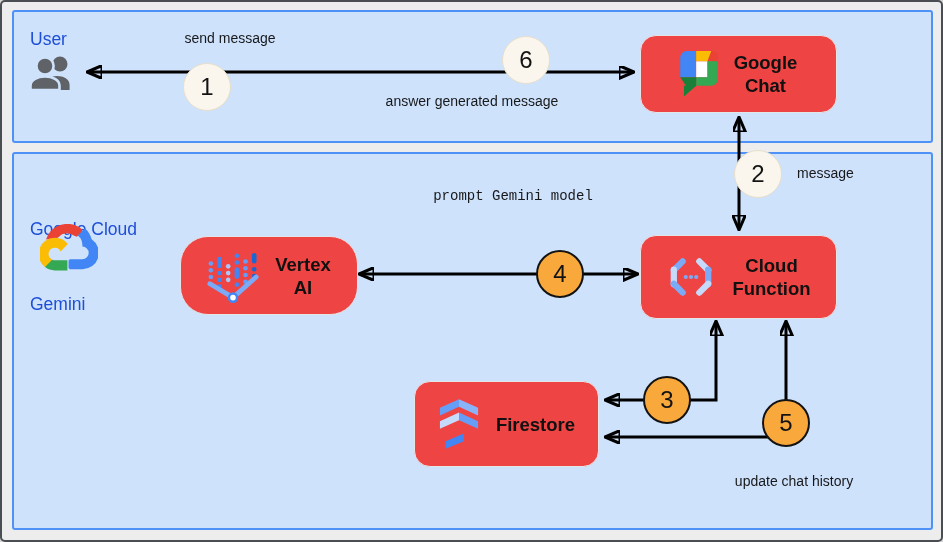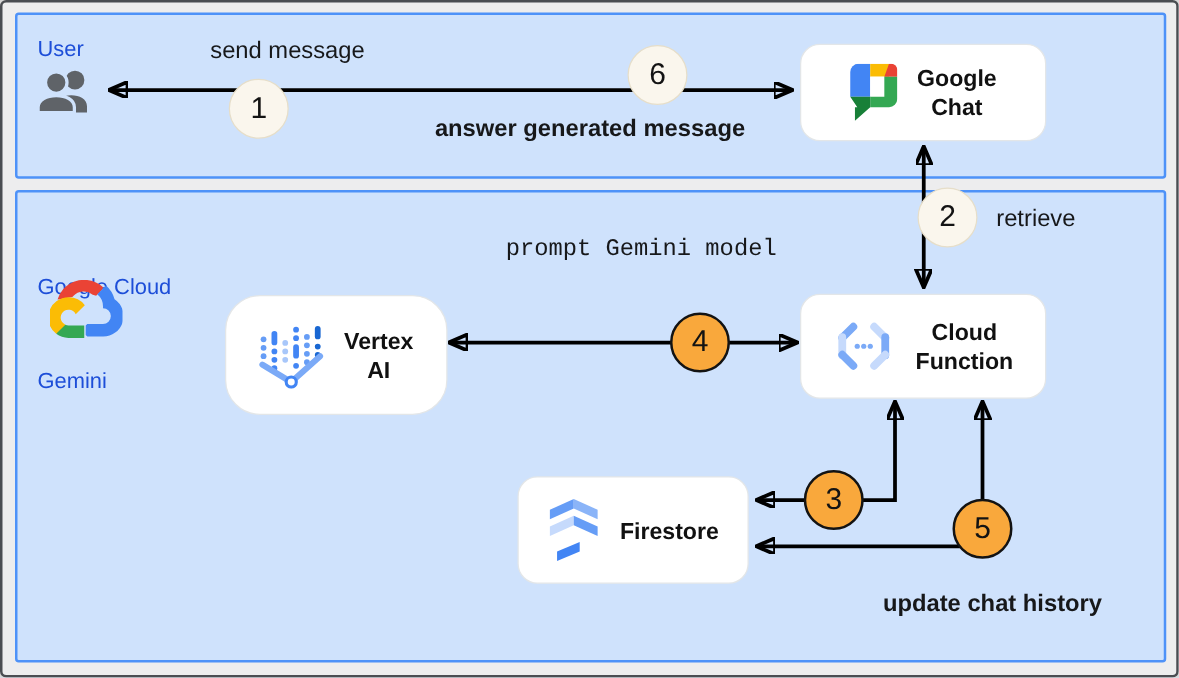--- a/index.html
+++ b/index.html
@@ -13,35 +13,35 @@
     background:#cfe2fc;border:2px solid #4e92f8;border-radius:3px;
     box-sizing:border-box;
   }
   .zone-user{top:8px;height:133px;}
   .zone-cloud{top:150px;height:378px;}
   .zone-label{
     position:absolute;font-size:17.5px;font-weight:400;color:#1d4ed8;
     line-height:25px;white-space:pre;
   }
   .node{
-    position:absolute;background:#ffffff;border:1px solid #e3e6e8;border-radius:16px;
+    position:absolute;background:#ef4444;border:1px solid #e3e6e8;border-radius:16px;
     display:flex;align-items:center;justify-content:center;gap:16px;
     box-sizing:border-box;
   }
   .node-label{font-size:18.5px;font-weight:700;line-height:23px;text-align:center;color:#111;}
   .badge{
     position:absolute;width:48px;height:48px;border-radius:50%;
     display:flex;align-items:center;justify-content:center;
     font-size:24px;color:#131313;box-sizing:border-box;
   }
   .badge-cream{background:#faf6ed;border:1px solid #e6dec9;}
   .badge-orange{background:#f9a83c;border:2.5px solid #131313;}
-  .elabel{position:absolute;font-size:19px;text-align:center;color:#17181a;white-space:nowrap;}
+  .elabel{position:absolute;font-size:14px;text-align:center;color:#17181a;white-space:nowrap;}
   .w500{font-weight:500;}
-  .w700{font-weight:700;text-align:center;}
+  .w700{font-weight:400;text-align:center;}
   .arrows{position:absolute;left:0;top:0;width:939px;height:538px;pointer-events:none;}
   .arrows path{stroke:#000;stroke-width:3;fill:none;}
   .icon{display:flex;align-items:center;justify-content:center;}
 </style>
 </head>
 <body>
 
 <div class="canvas">
 
   <div class="zone zone-user"></div>
@@ -96,37 +96,37 @@
   <div class="badge badge-cream" style="left:181px;top:61px;">
       <span>1</span>
     </div>
   <div class="badge badge-cream" style="left:500px;top:34px;">
       <span>6</span>
     </div>
 
   <div class="badge badge-cream" style="left:732px;top:148px;">
       <span>2</span>
     </div>
-  <div class="elabel w500" style="left:795px;top:163px;">retrieve</div>
+  <div class="elabel w500" style="left:795px;top:163px;">message</div>
 
   <div class="zone-label" style="left:28px;top:165px;">
     <div>Google Cloud</div>
     <div>Gemini</div>
   </div>
 
   <span class="icon" style="position:absolute;left:38px;top:222px;">
     <svg width="58" height="47" viewBox="0 0 24 19.4">
       <path fill="#ea4335" d="M15.27 5.23l2.08-2.08.15-.88C13.71-1.16 7.69-.77 4.29 3.1a8.46 8.46 0 0 0-1.8 3.34l.75-.11 4.16-.69.32-.33a4.7 4.7 0 0 1 6.42-.49l1.13.41z"></path>
       <path fill="#4285f4" d="M21.38 6.32a9.36 9.36 0 0 0-2.82-4.55l-2.92 2.92a5.19 5.19 0 0 1 1.9 4.11v.52a2.6 2.6 0 0 1 0 5.2h-5.2l-.52.53v3.12l.52.52h5.2a6.76 6.76 0 0 0 3.84-12.37z"></path>
       <path fill="#34a853" d="M6.14 19.17h5.2v-4.16h-5.2a2.53 2.53 0 0 1-1.07-.24l-.75.23-2.09 2.08-.18.73a6.7 6.7 0 0 0 4.09 1.36z"></path>
       <path fill="#fbbc05" d="M6.14 5.69a6.74 6.74 0 0 0-4.09 12.09l3.02-3.02a2.6 2.6 0 1 1 3.44-3.44l3.02-3.02a6.74 6.74 0 0 0-5.39-2.61z"></path>
     </svg>
   </span>
 
-  <div class="node" style="left:178px;top:234px;width:178px;height:96px;border-radius:28px;">
+  <div class="node" style="left:178px;top:234px;width:178px;height:79px;border-radius:28px;">
     <span class="icon">
       <svg width="52" height="54" viewBox="0 0 54 56">
         <g fill="#669df6">
           <circle cx="4" cy="15" r="2.4"></circle>
             <circle cx="4" cy="22" r="2.4"></circle>
             <circle cx="4" cy="29" r="2.4"></circle>
           <circle cx="40" cy="13" r="2.4"></circle>
             <circle cx="40" cy="20" r="2.4"></circle>
             <circle cx="40" cy="27" r="2.4"></circle>
             <circle cx="40" cy="34" r="2.4"></circle>

